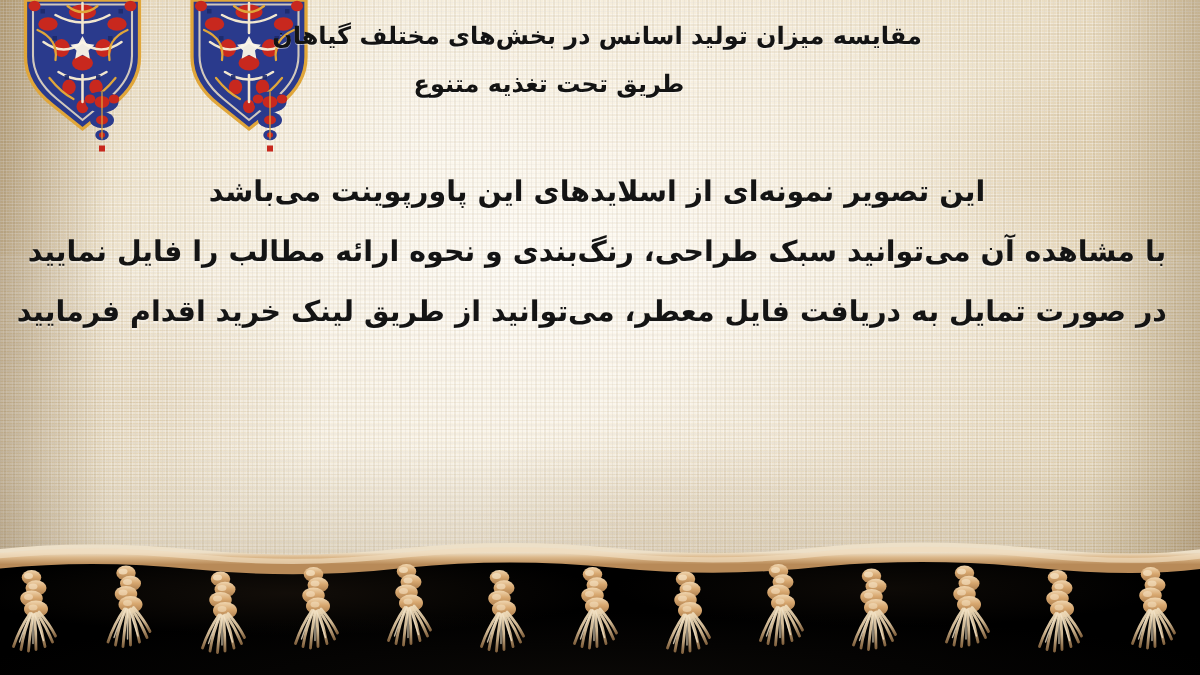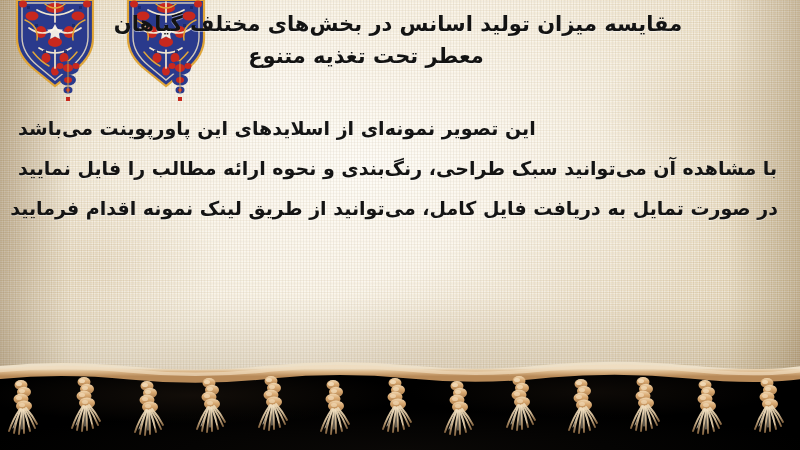--- a/index.html
+++ b/index.html
@@ -101,35 +101,35 @@
   .title-block {
     position: absolute;
     right: 22px;
     top: 8px;
     width: 760px;
     text-align: center;
     direction: rtl;
   }
   .title-line {
     color: #131313;
-    font-size: 21px;
+    font-size: 16px;
     font-weight: 700;
     line-height: 32px;
     letter-spacing: 0px;
     white-space: nowrap;
     text-shadow: 0 1px 0 rgba(255,255,255,0.45);
   }
   .title-line.l2 { padding-right: 64px; }
 
   .body-block {
     position: absolute;
     right: 22px;
     top: 108px;
     width: 760px;
-    text-align: left;
+    text-align: center;
     direction: rtl;
   }
   .body-line {
     color: #141414;
     font-size: 19px;
     font-weight: 700;
     line-height: 40px;
     white-space: nowrap;
     text-shadow: 0 1px 0 rgba(255,255,255,0.40);
   }
@@ -250,27 +250,27 @@
       <g transform="translate(180,68)">
         <use href="#pendant"></use>
       </g>
     </svg>
   </div>
 
   <div class="text-layer">
 
     <div class="title-block">
       <div class="title-line">مقایسه میزان تولید اسانس در بخش‌های مختلف گیاهان</div>
-      <div class="title-line l2">معطر تحت تغذیه متنوع</div>
+      <div class="title-line l2">طریق تحت تغذیه متنوع</div>
     </div>
 
     <div class="body-block">
       <div class="body-line">این تصویر نمونه‌ای از اسلایدهای این پاورپوینت می‌باشد</div>
       <div class="body-line">با مشاهده آن می‌توانید سبک طراحی، رنگ‌بندی و نحوه ارائه مطالب را فایل نمایید</div>
-      <div class="body-line">در صورت تمایل به دریافت فایل کامل، می‌توانید از طریق لینک نمونه اقدام فرمایید</div>
+      <div class="body-line">در صورت تمایل به دریافت فایل معطر، می‌توانید از طریق لینک خرید اقدام فرمایید</div>
     </div>
 
   </div>
 
   <div class="fringe-band">
     <div class="black-field"></div>
     <div class="black-haze"></div>
 
     <svg width="800" height="90" viewBox="0 0 800 90" style="position:absolute;left:0;top:0;">
       <defs>

